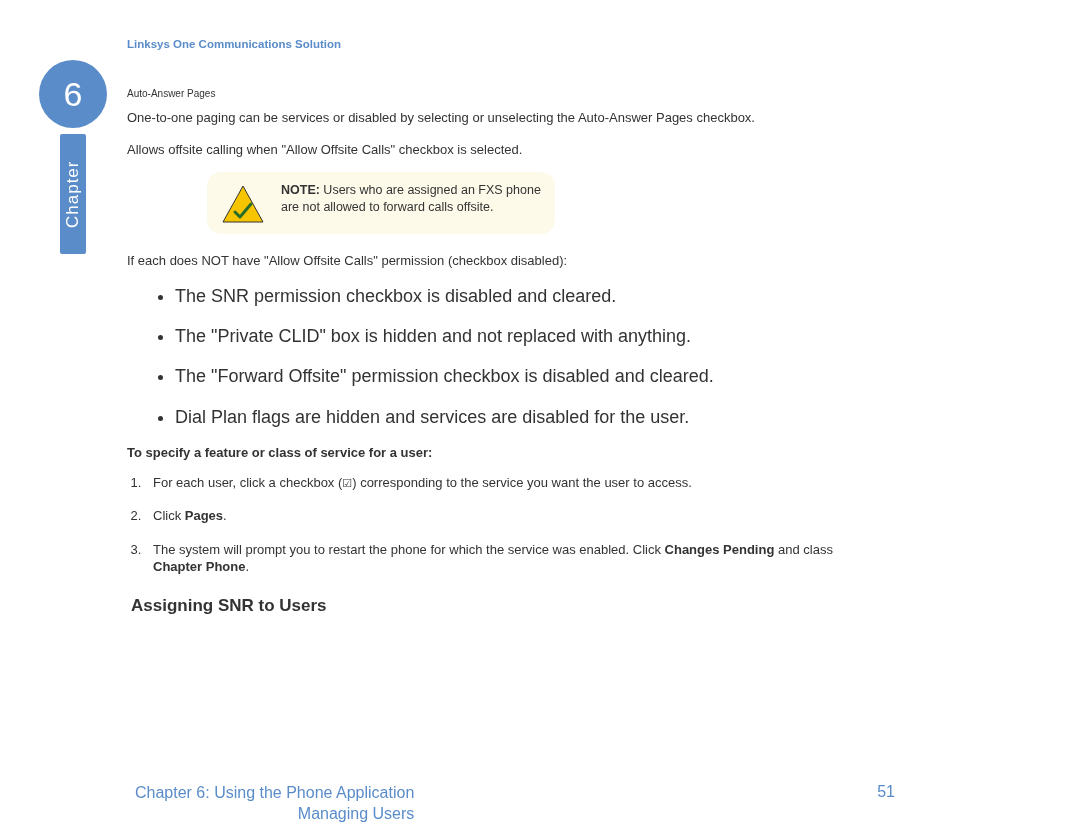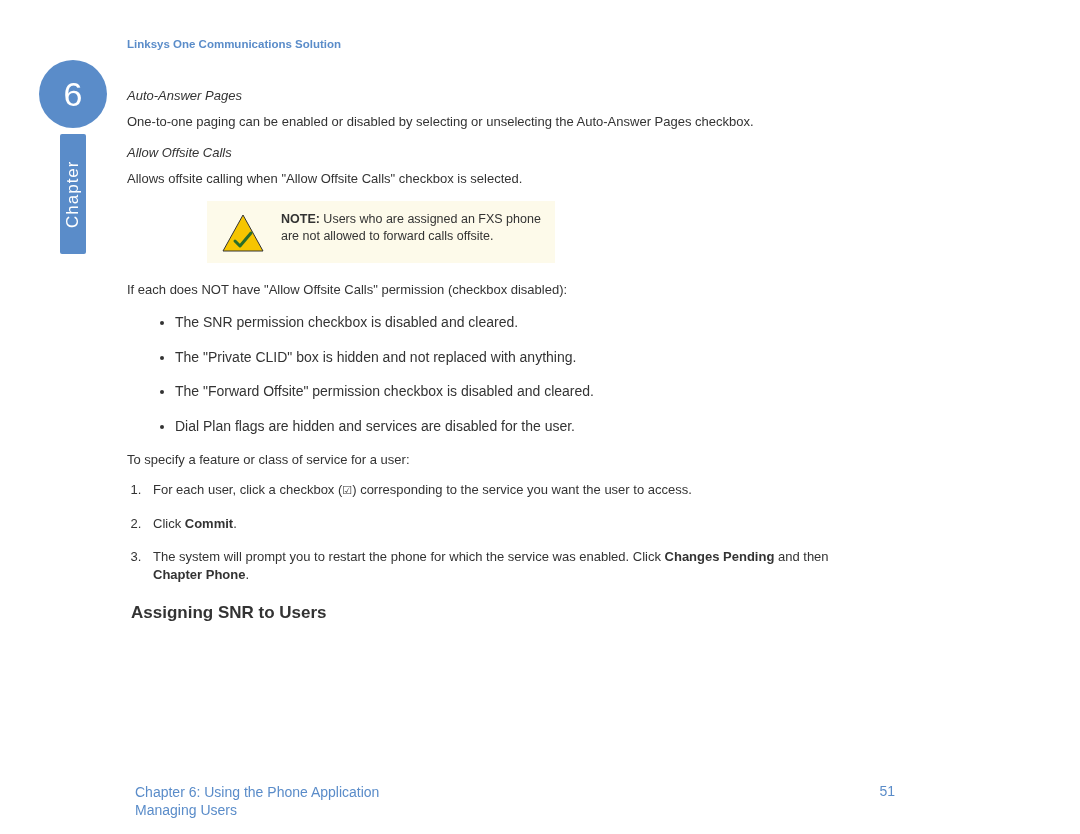--- a/index.html
+++ b/index.html
@@ -53,60 +53,60 @@
     left: 127px;
     top: 38px;
     width: 760px;
   }
   .header-text {
     font-size: 11.5px;
     font-weight: bold;
     color: #5a8cc9;
   }
   .subhead-italic {
-    font-style: italic;
-    font-size: 13px;
+    font-size: 10px;
     margin-top: 38px;
     margin-bottom: 10px;
   }
   .body-text {
     font-size: 13px;
     line-height: 1.35;
     margin-bottom: 14px;
     max-width: 730px;
   }
   .note-block {
     background: #fdfaea;
     padding: 10px 14px 10px 14px;
     margin: 10px 0 18px 80px;
     width: 320px;
     display: flex;
     align-items: flex-start;
     gap: 16px;
+    border-radius: 14px;
   }
   .warning-triangle {
     flex: 0 0 auto;
     margin-top: 2px;
   }
   .note-text {
     font-size: 12.5px;
     line-height: 1.35;
   }
   ul.bullets {
     margin: 6px 0 14px 0;
     padding-left: 48px;
   }
   ul.bullets li {
-    font-size: 14px;
+    font-size: 18px;
     line-height: 1.35;
     margin-bottom: 16px;
   }
   .bold-line {
     font-size: 13px;
-    font-weight: normal;
+    font-weight: bold;
     margin-bottom: 14px;
   }
   ol.steps {
     margin: 0 0 4px 0;
     padding-left: 18px;
   }
   ol.steps li {
     font-size: 13px;
     line-height: 1.35;
     margin-bottom: 16px;
@@ -120,24 +120,25 @@
   .section-head {
     font-size: 17px;
     font-weight: bold;
     margin: 20px 0 12px 4px;
   }
   .footer {
     position: absolute;
     left: 135px;
     top: 783px;
     width: 760px;
-    font-size: 14px;
+    font-size: 16px;
     color: #5a8cc9;
     display: flex;
     justify-content: space-between;
+    text-align: right;
   }
   .footer-left {
     line-height: 1.3;
   }
   .page-num {
     color: #5a8cc9;
   }
 </style>
 </head>
 <body>
@@ -146,23 +147,22 @@
   <div class="chapter-circle">
     <span>6</span>
   </div>
   <div class="chapter-bar">Chapter</div>
 </div>
 
 <div class="content">
   <div class="header-text">Linksys One Communications Solution</div>
 
   <div class="subhead-italic">Auto-Answer Pages</div>
-  <div class="body-text">One-to-one paging can be enabled or disabled by selecting or unselecting the Auto-Answer Pages checkbox.</div>
-
-  <div class="subhead-italic" style="margin-top:14px">Allow Offsite Calls</div>
+  <div class="body-text">One-to-one paging can be services or disabled by selecting or unselecting the Auto-Answer Pages checkbox.</div>
+
   <div class="body-text">Allows offsite calling when "Allow Offsite Calls" checkbox is selected.</div>
 
   <div class="note-block">
     <svg class="warning-triangle" width="44" height="40" viewBox="0 0 44 40">
       <polygon points="22,2 42,38 2,38" fill="#f6c500" stroke="#333" stroke-width="1"></polygon>
       <path d="M14,28 l5,5 l11,-13" fill="none" stroke="#2a6d2a" stroke-width="3" stroke-linecap="round" stroke-linejoin="round"></path>
     </svg>
     <div class="note-text">
       <b>NOTE:</b><span> Users who are assigned an FXS phone are not allowed to forward calls offsite.</span>
     </div>
@@ -177,24 +177,24 @@
     <li>Dial Plan flags are hidden and services are disabled for the user.</li>
   </ul>
 
   <div class="bold-line">To specify a feature or class of service for a user:</div>
 
   <ol class="steps">
     <li>
       <span>For each user, click a checkbox (</span><span class="checkbox-glyph">☑</span><span>) corresponding to the service you want the user to access.</span>
     </li>
     <li>
-      <span>Click </span><b>Commit</b><span>.</span>
+      <span>Click </span><b>Pages</b><span>.</span>
     </li>
     <li>
-      <span>The system will prompt you to restart the phone for which the service was enabled. Click </span><b>Changes Pending</b><span> and then </span><b>Chapter Phone</b><span>.</span>
+      <span>The system will prompt you to restart the phone for which the service was enabled. Click </span><b>Changes Pending</b><span> and class </span><b>Chapter Phone</b><span>.</span>
     </li>
   </ol>
 
   <div class="section-head">Assigning SNR to Users</div>
 </div>
 
 <div class="footer">
   <div class="footer-left">
     <div>Chapter 6: Using the Phone Application</div>
     <div>Managing Users</div>

